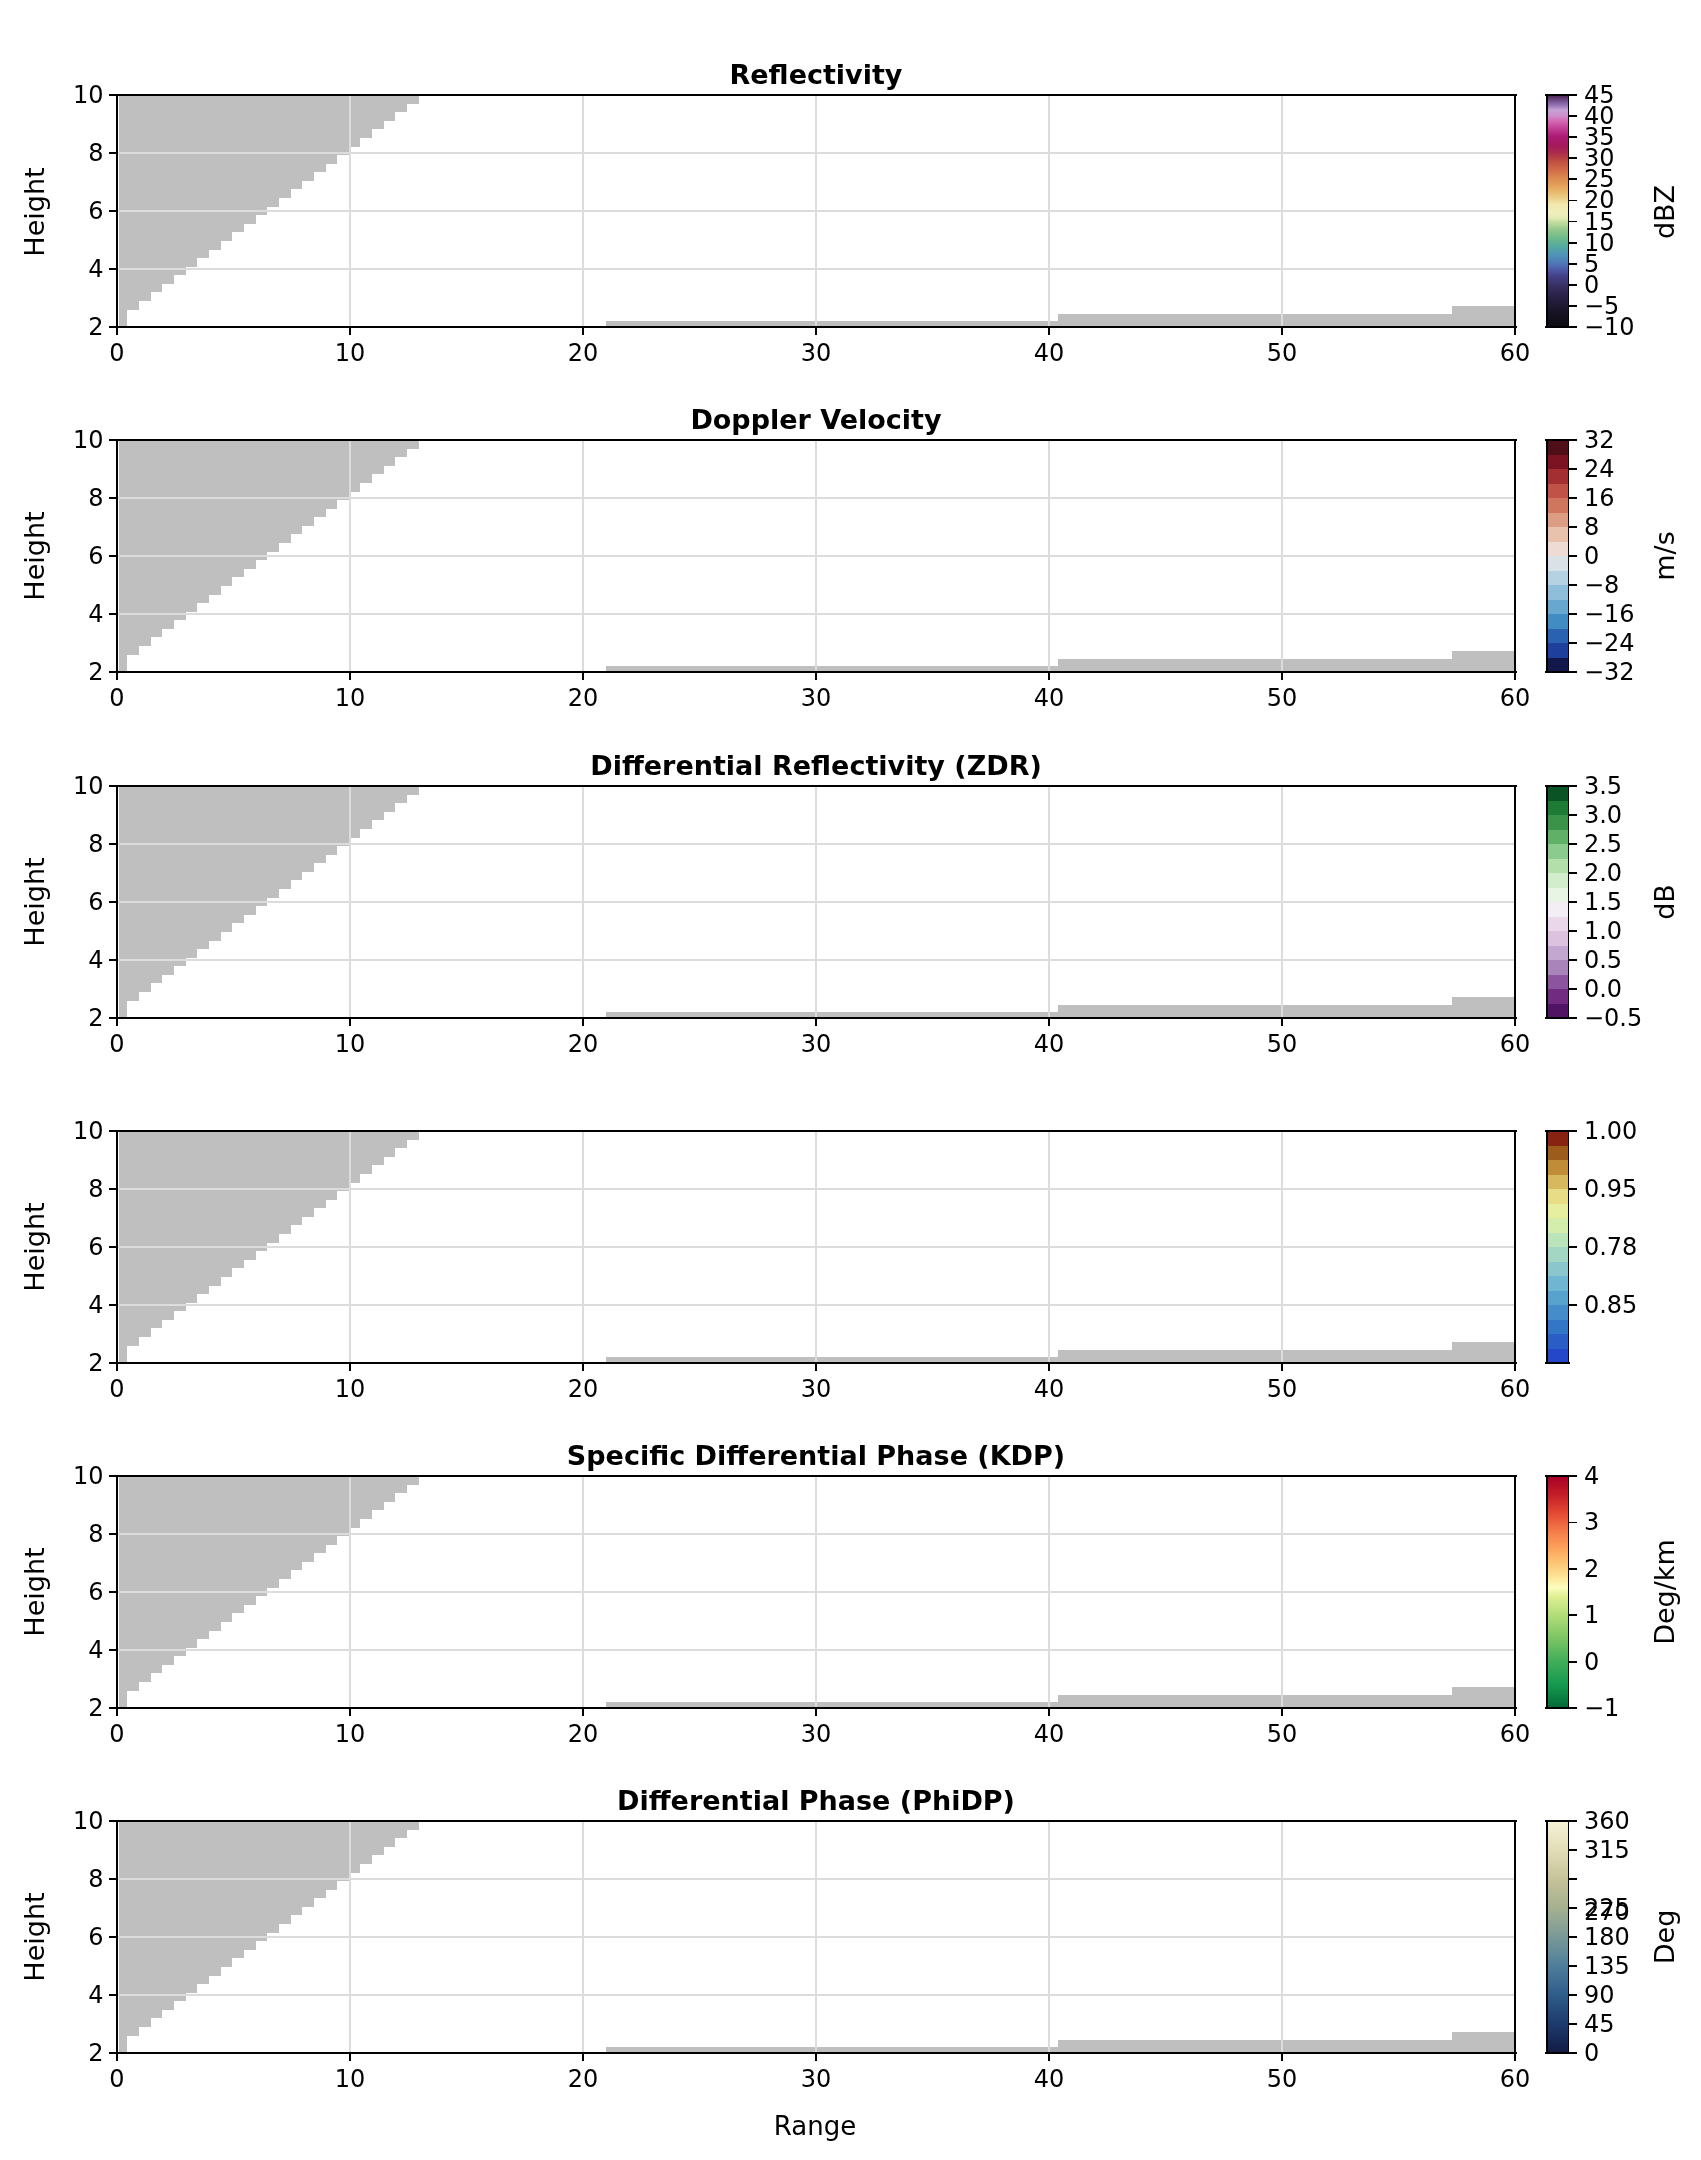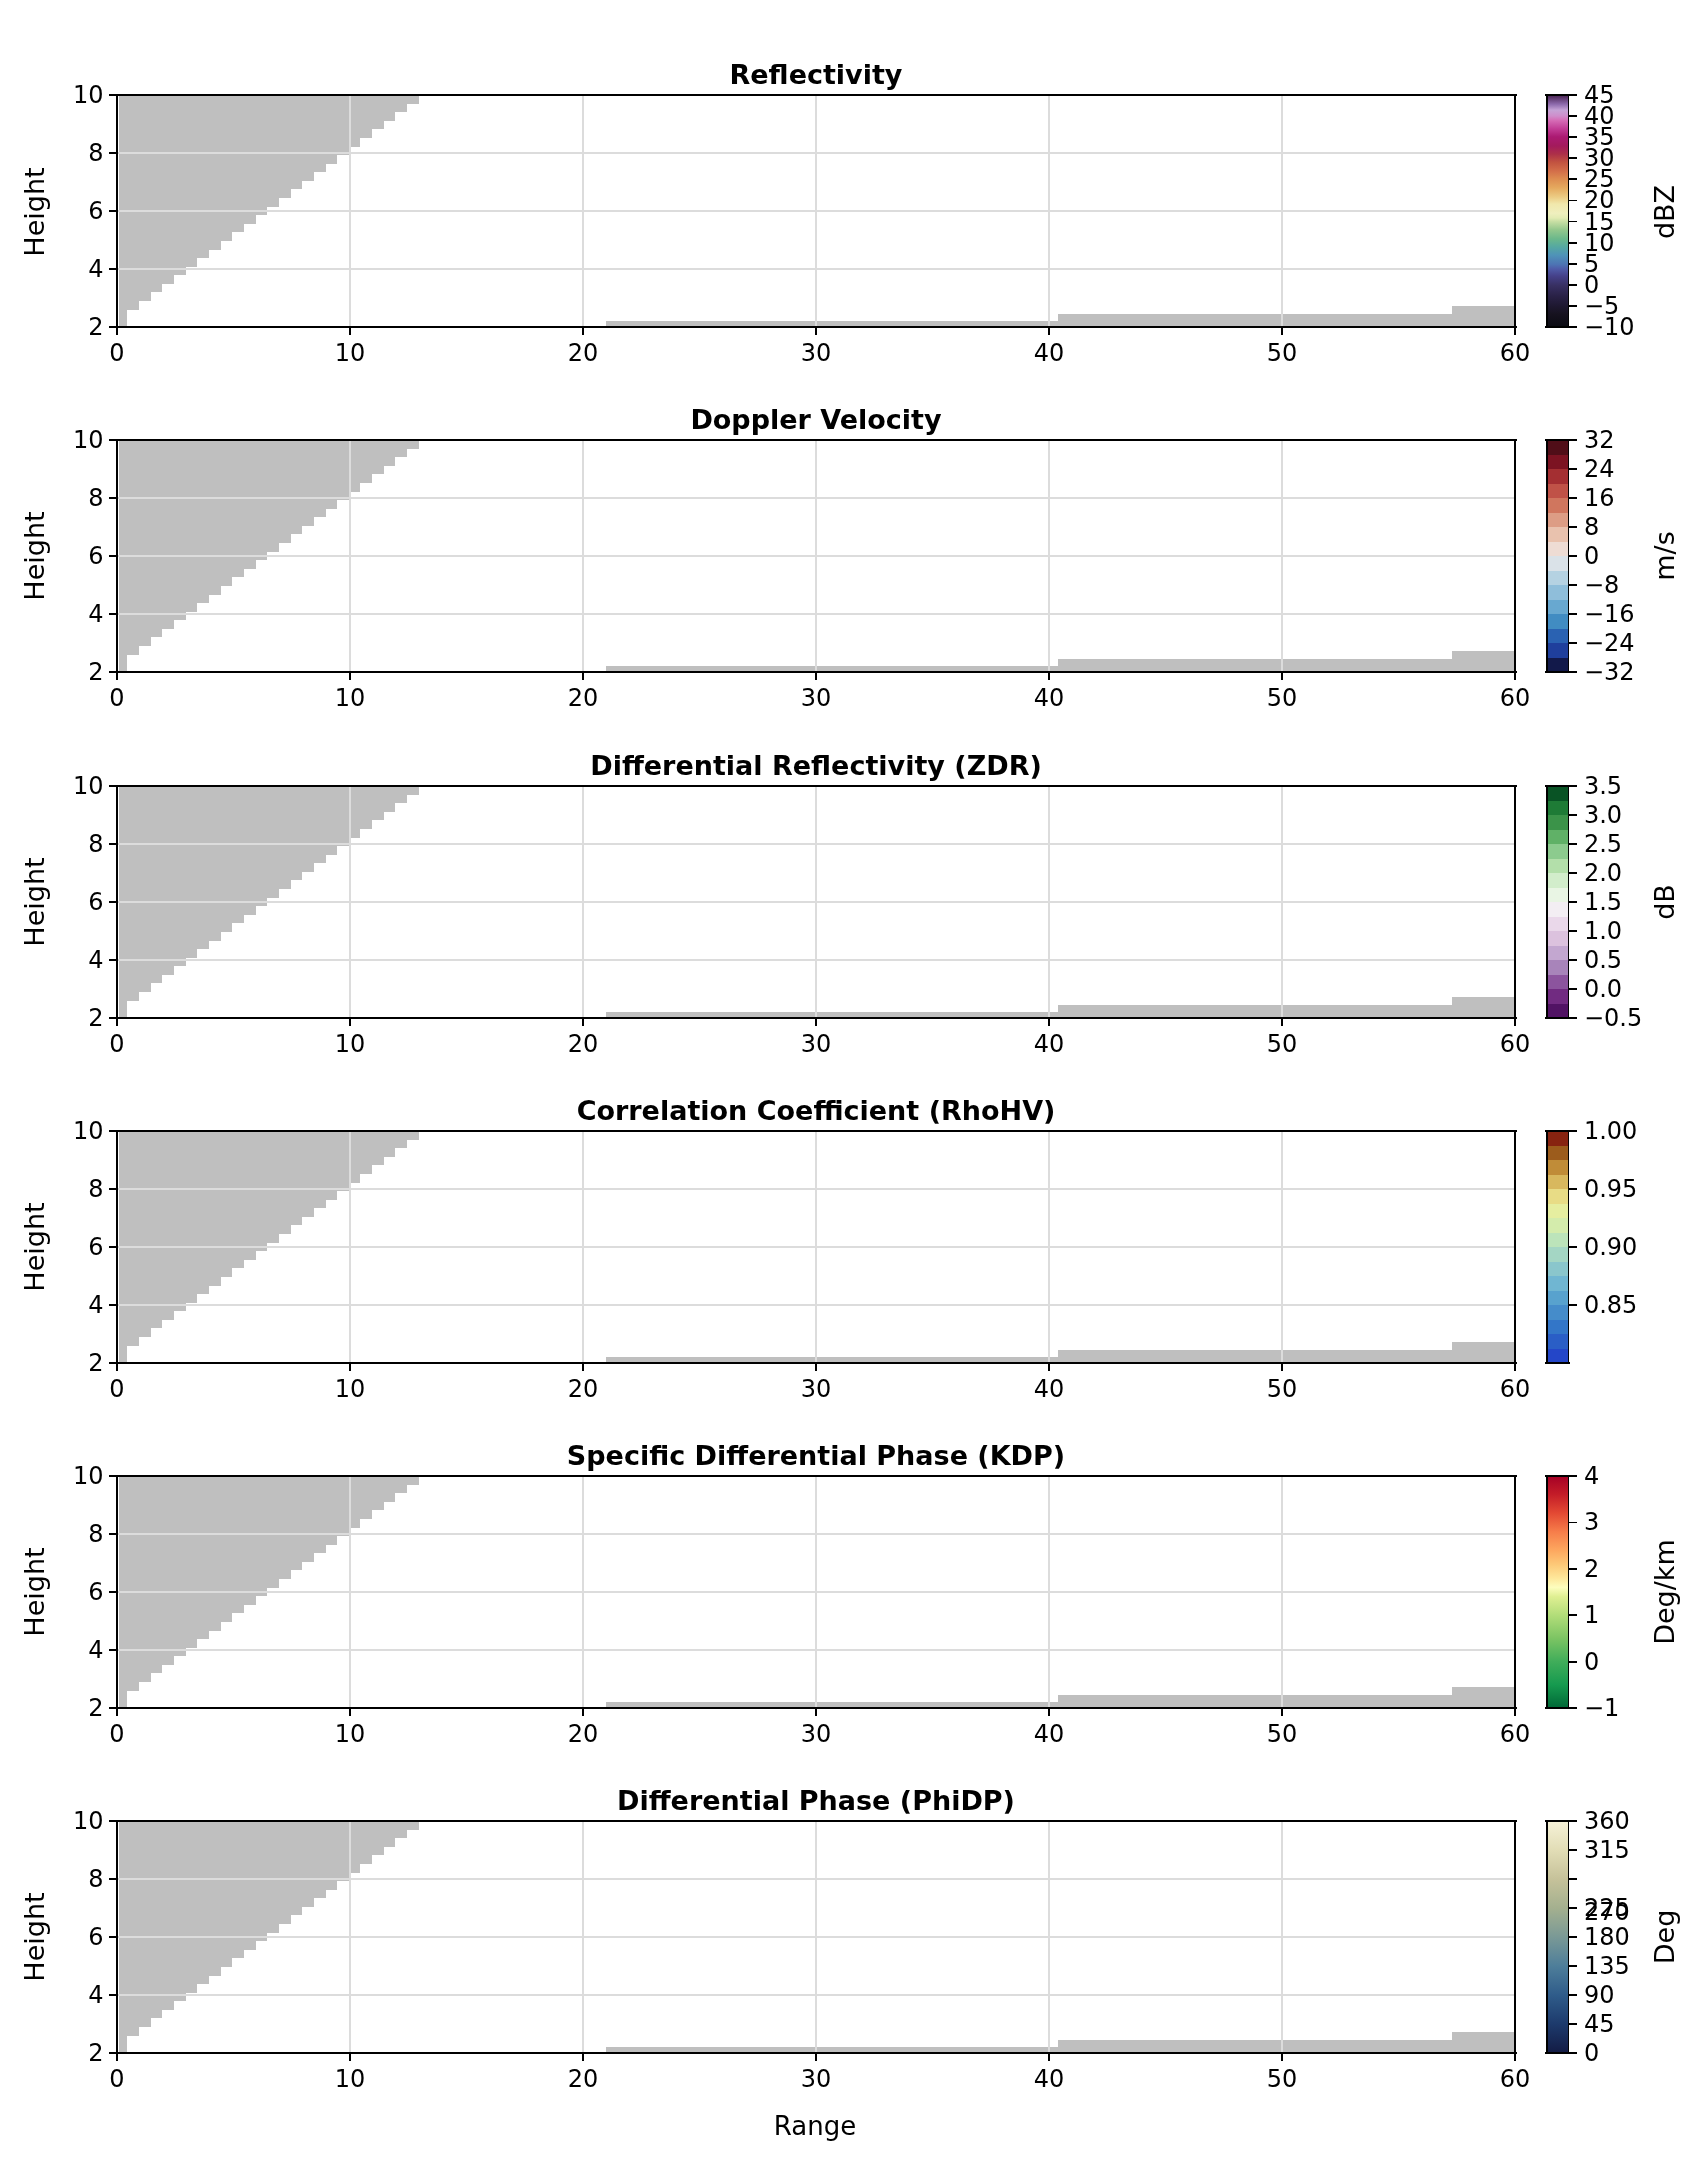--- a/index.html
+++ b/index.html
@@ -334,21 +334,20 @@
         <div class="ytick" style="top: 100%;"></div>
         <div class="ylab" style="top: 100%;">2</div>
         <div class="ytick" style="top: 75%;"></div>
         <div class="ylab" style="top: 75%;">4</div>
         <div class="ytick" style="top: 50%;"></div>
         <div class="ylab" style="top: 50%;">6</div>
         <div class="ytick" style="top: 25%;"></div>
         <div class="ylab" style="top: 25%;">8</div>
         <div class="ytick" style="top: 0%;"></div>
         <div class="ylab" style="top: 0%;">10</div>
-        <div class="panel-title">Correlation Coefficient (RhoHV)</div>
       </div>
       <div class="rot-label" style="left: 34px; top: 1247px;">Height</div>
       <div class="cbar" style="left: 1547px; top: 1131px; width: 21.6px; height: 232px;">
         <div class="cbar-fill">
           <div class="band" style="bottom: 0%; height: 6.25%; background: rgb(36, 70, 200);"></div>
           <div class="band" style="bottom: 6.25%; height: 6.25%; background: rgb(42, 94, 198);"></div>
           <div class="band" style="bottom: 12.5%; height: 6.25%; background: rgb(51, 118, 200);"></div>
           <div class="band" style="bottom: 18.75%; height: 6.25%; background: rgb(69, 140, 202);"></div>
           <div class="band" style="bottom: 25%; height: 6.25%; background: rgb(88, 162, 206);"></div>
           <div class="band" style="bottom: 31.25%; height: 6.25%; background: rgb(112, 182, 210);"></div>
@@ -363,21 +362,21 @@
           <div class="band" style="bottom: 87.5%; height: 6.25%; background: rgb(156, 92, 28);"></div>
           <div class="band" style="bottom: 93.75%; height: 6.25%; background: rgb(135, 35, 16);"></div>
         </div>
         <div class="spine sp-t"></div>
         <div class="spine sp-b"></div>
         <div class="spine sp-l"></div>
         <div class="spine sp-r"></div>
         <div class="cbtick" style="top: 75%;"></div>
         <div class="cblab" style="top: 75%;">0.85</div>
         <div class="cbtick" style="top: 50%;"></div>
-        <div class="cblab" style="top: 50%;">0.90</div>
+        <div class="cblab" style="top: 50%;">0.78</div>
         <div class="cbtick" style="top: 25%;"></div>
         <div class="cblab" style="top: 25%;">0.95</div>
         <div class="cbtick" style="top: 0%;"></div>
         <div class="cblab" style="top: 0%;">1.00</div>
       </div>
       <div class="plot-wrap" style="left: 117px; top: 1476px; width: 1398px; height: 232px;">
         <svg viewBox="0 0 60 8" preserveAspectRatio="none" class="mask-svg" shape-rendering="crispEdges">
           <polygon points="0.070,8.000 0.450,8.000 0.450,7.400 0.950,7.400 0.950,7.104 1.450,7.104 1.450,6.808 1.950,6.808 1.950,6.512 2.450,6.512 2.450,6.216 2.950,6.216 2.950,5.920 3.450,5.920 3.450,5.624 3.950,5.624 3.950,5.328 4.450,5.328 4.450,5.032 4.950,5.032 4.950,4.736 5.450,4.736 5.450,4.440 5.950,4.440 5.950,4.144 6.450,4.144 6.450,3.848 6.950,3.848 6.950,3.552 7.450,3.552 7.450,3.256 7.950,3.256 7.950,2.960 8.450,2.960 8.450,2.664 8.950,2.664 8.950,2.368 9.450,2.368 9.450,2.072 9.950,2.072 9.950,1.776 10.450,1.776 10.450,1.480 10.950,1.480 10.950,1.184 11.450,1.184 11.450,0.888 11.950,0.888 11.950,0.592 12.450,0.592 12.450,0.296 12.950,0.296 12.950,-0.000 0.070,0.000" fill="#bfbfbf"></polygon>
           <rect x="21" y="7.779999999999999" width="19.4" height="0.2200000000000002" fill="#bfbfbf"></rect>
           <rect x="40.4" y="7.54" width="16.9" height="0.45999999999999996" fill="#bfbfbf"></rect>

